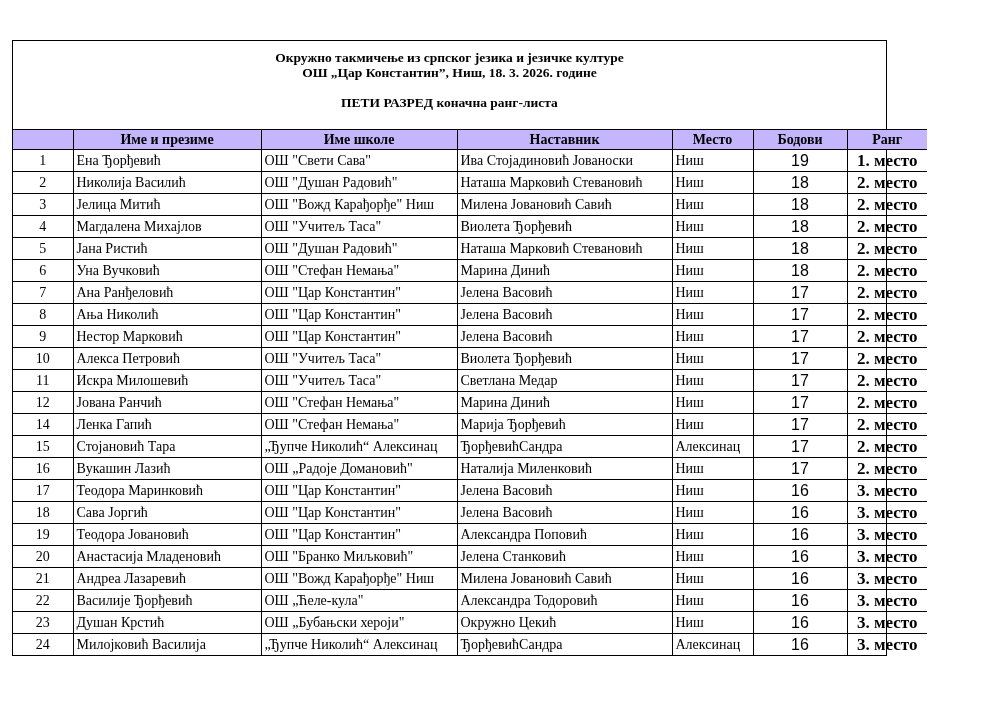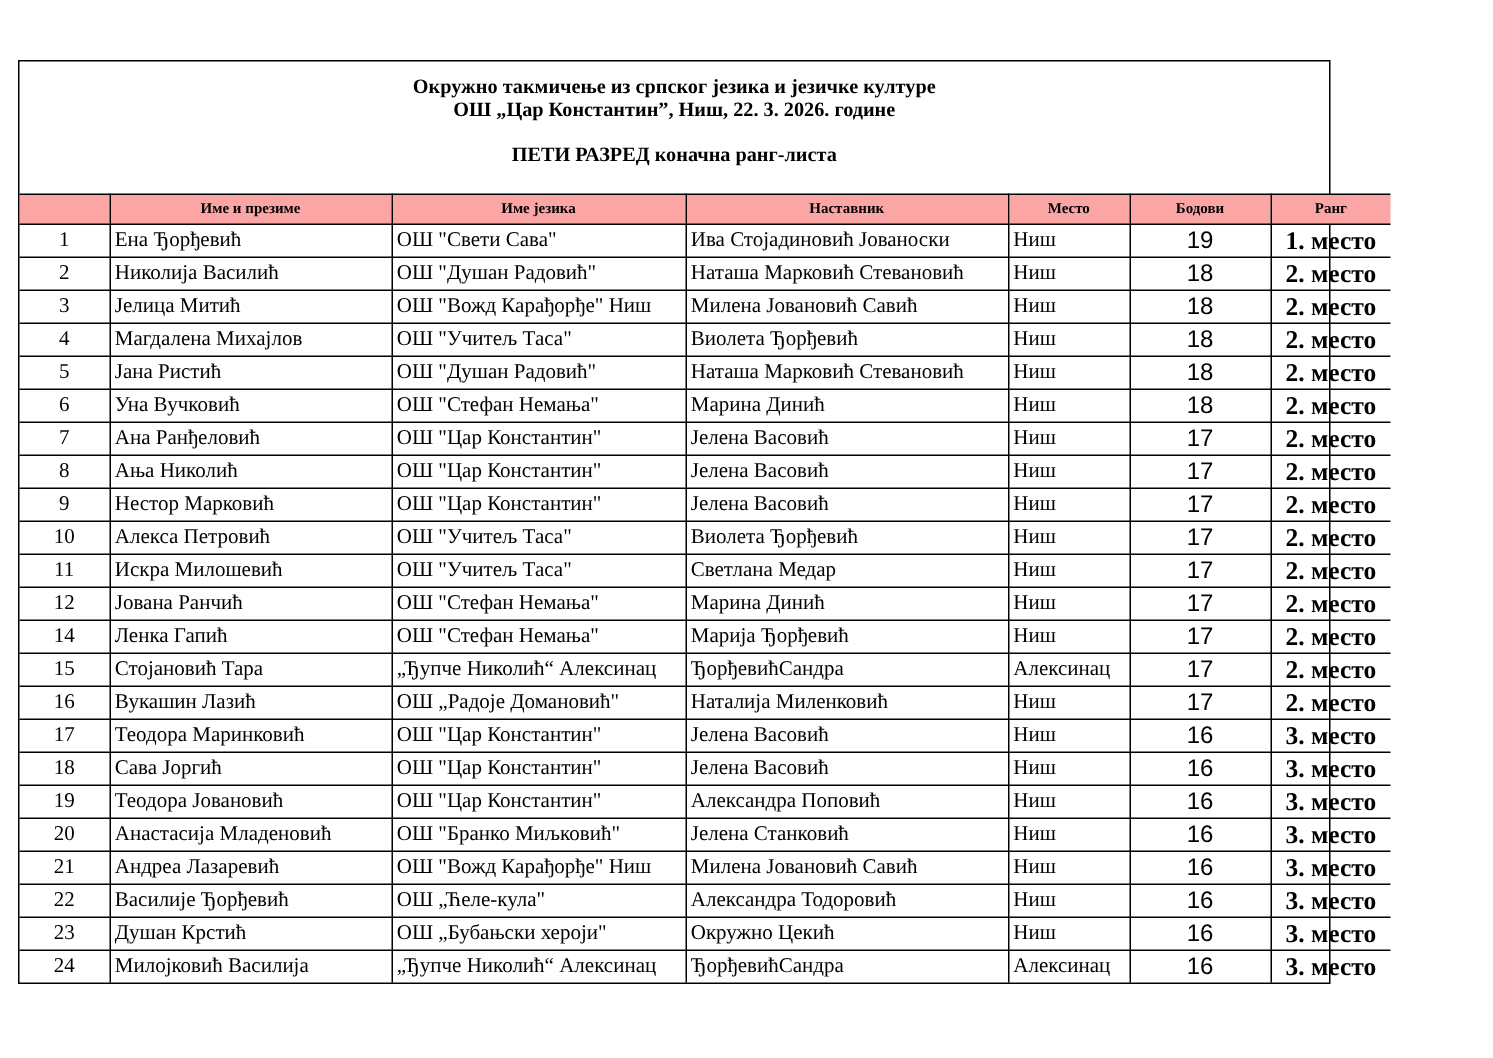--- a/index.html
+++ b/index.html
@@ -3,55 +3,55 @@
 <meta charset="utf-8">
 <style>
   html, body { margin:0; padding:0; background:#ffffff; }
   body { width:995px; height:705px; position:relative; overflow:hidden;
          font-family:"Liberation Serif", serif; color:#000; }
   .sheet { position:absolute; left:12px; top:40px; width:875px; border:1px solid #000; box-sizing:border-box; }
   .title-block { height:88px; text-align:center; font-weight:bold; font-size:13.5px; line-height:15px; padding-top:9px; box-sizing:border-box; }
   .title-block .line3 { margin-top:15px; }
   table { border-collapse:collapse; width:100%; table-layout:fixed; }
   th, td { border:1px solid #000; padding:0 3px; height:21px; font-size:14px; white-space:nowrap; overflow:hidden; }
-  th { background:#fca5a5; font-weight:bold; font-size:10px; height:19px; text-align:center;margin-left:20px; }
+  th { background:#c4b5fd; font-weight:bold; font-size:14px; height:19px; text-align:center;margin-left:20px; }
   td.num { text-align:center; }
   td.pts { text-align:center; font-size:16px; font-family:"Liberation Sans", sans-serif; }
   td.rank { text-align:center; font-weight:bold; font-size:17px; }
   td.txt { text-align:left; }
   tr > *:first-child { border-left:none; }
   tr > *:last-child { border-right:none; }
   tbody tr:last-child td { border-bottom:none; }
   col.c-num { width:60px; } col.c-name { width:188px; } col.c-school { width:196px; }
   col.c-teacher { width:215px; } col.c-city { width:81px; } col.c-pts { width:94px; } col.c-rank { width:80px; }
 </style>
 </head>
 <body>
 
 <div class="sheet">
   <div class="title-block">
     <div>Окружно такмичење из српског језика и језичке културе</div>
-    <div>ОШ „Цар Константин”, Ниш, 22. 3. 2026. године</div>
+    <div>ОШ „Цар Константин”, Ниш, 18. 3. 2026. године</div>
     <div class="line3">ПЕТИ РАЗРЕД коначна ранг-листа</div>
   </div>
   <table>
     <colgroup>
       <col class="c-num">
         <col class="c-name">
         <col class="c-school">
         <col class="c-teacher">
         <col class="c-city">
         <col class="c-pts">
         <col class="c-rank">
     </colgroup>
     <thead>
       <tr>
         <th></th>
         <th>Име и презиме</th>
-        <th>Име језика</th>
+        <th>Име школе</th>
         <th>Наставник</th>
         <th>Место</th>
         <th>Бодови</th>
         <th>Ранг</th>
       </tr>
     </thead>
     <tbody id="rows">
         <tr>
           <td class="num">1</td>
           <td class="txt">Ена Ђорђевић</td>

